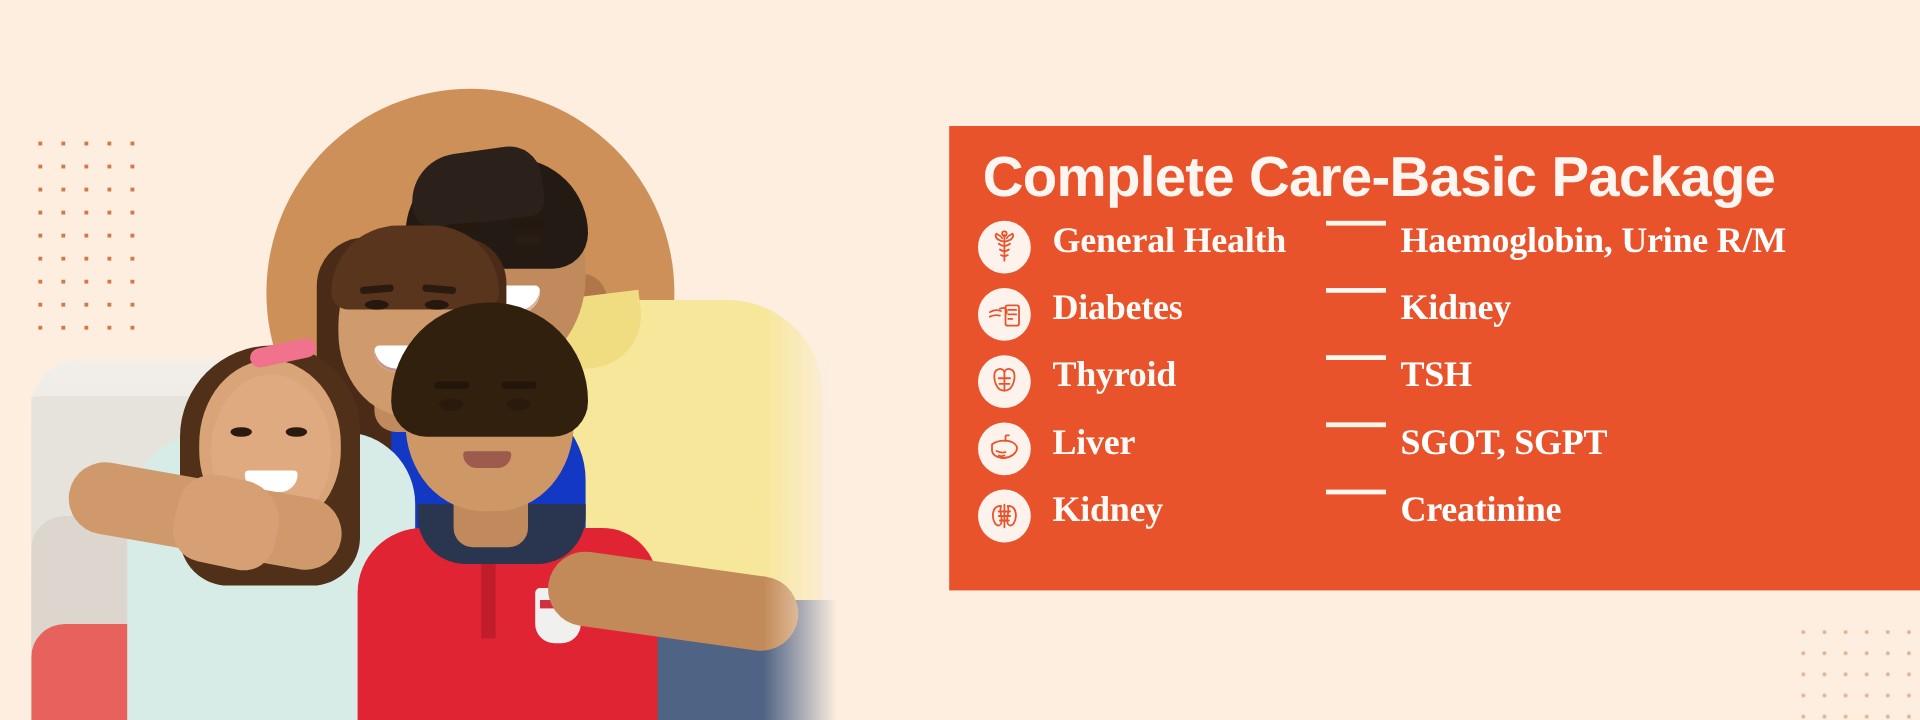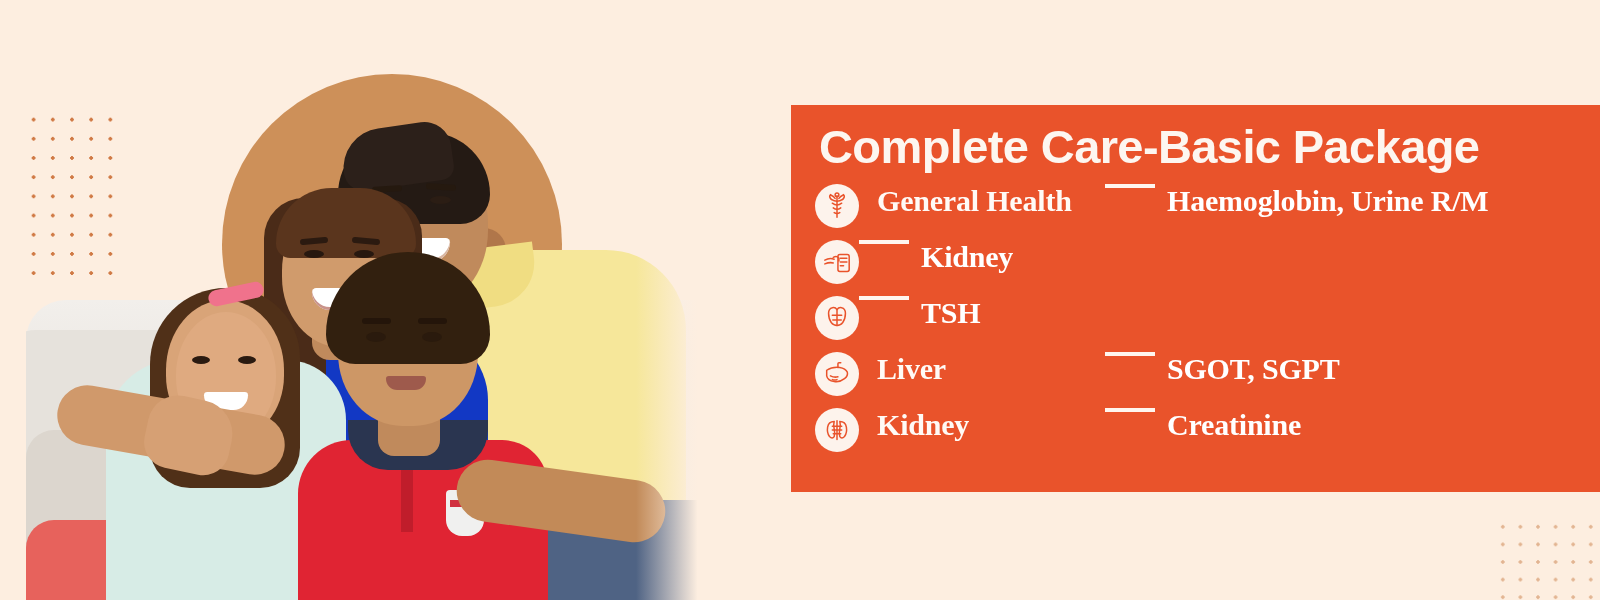--- a/index.html
+++ b/index.html
@@ -467,35 +467,37 @@
               <path d="M3 14 q5 -3 10 -1"></path>
               <path d="M3 18 q5 -2 9 -1"></path>
               <path d="M12 11 q4 -2 6 1 l0 3"></path>
               <rect x="17" y="8" width="12" height="18" rx="2"></rect>
               <line x1="19.5" y1="12" x2="26.5" y2="12"></line>
               <line x1="19.5" y1="16" x2="26.5" y2="16"></line>
               <line x1="19.5" y1="20" x2="23" y2="20"></line>
             </g>
           </svg>
         </span>
+        <span class="row-system">Diabetes</span>
         <span class="row-dash"></span>
         <span class="row-test">Kidney</span>
       </li>
 
       <li class="package-row">
         <span class="row-icon">
           <svg width="30" height="30" viewBox="0 0 32 32">
             <g stroke="#e9532b" stroke-width="1.6" fill="none" stroke-linecap="round" stroke-linejoin="round">
               <path d="M16 7 q-2 -3 -5 -2 q-4 1 -4 6 q0 6 3 10 q2 3 6 3 q4 0 6 -3 q3 -4 3 -10 q0 -5 -4 -6 q-3 -1 -5 2"></path>
               <line x1="16" y1="7" x2="16" y2="24"></line>
               <line x1="11" y1="13" x2="21" y2="13"></line>
               <line x1="11.5" y1="18" x2="20.5" y2="18"></line>
             </g>
           </svg>
         </span>
+        <span class="row-system">Thyroid</span>
         <span class="row-dash"></span>
         <span class="row-test">TSH</span>
       </li>
 
       <li class="package-row">
         <span class="row-icon">
           <svg width="30" height="30" viewBox="0 0 32 32">
             <g stroke="#e9532b" stroke-width="1.6" fill="none" stroke-linecap="round" stroke-linejoin="round">
               <path d="M5 12 q6 -4 14 -3 q6 1 8 5 q1 4 -3 7 q-5 4 -11 3 q-7 -1 -8 -6 q0 -4 0 -6 z"></path>
               <path d="M17 9 l0 -4 q0 -1 1 -1 l2 0"></path>

